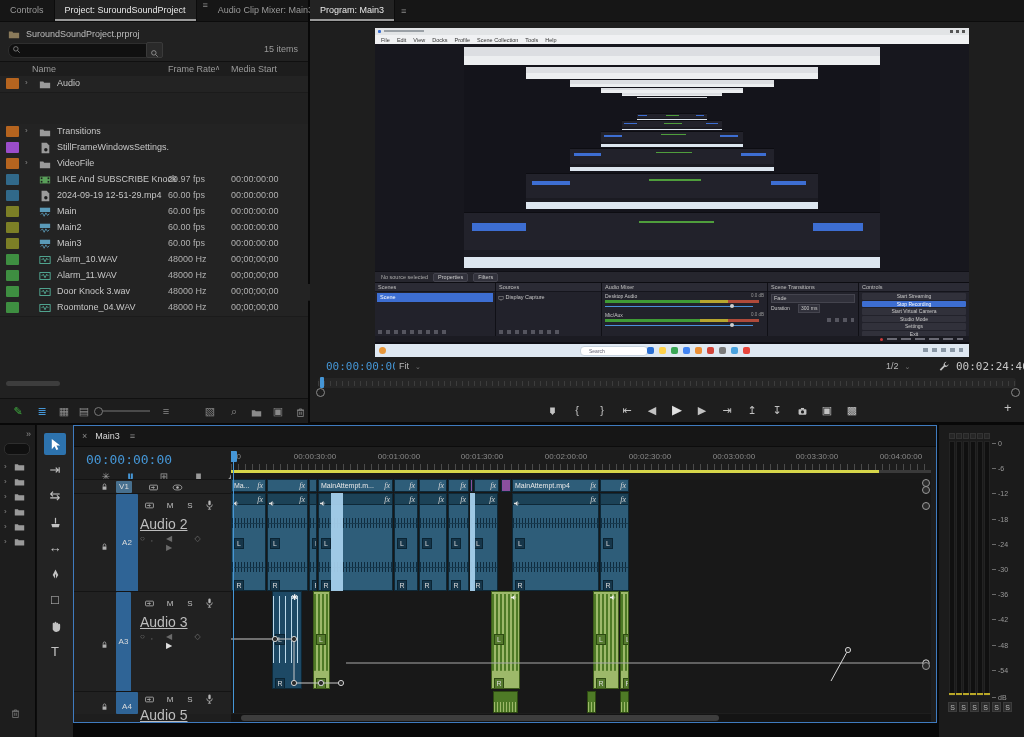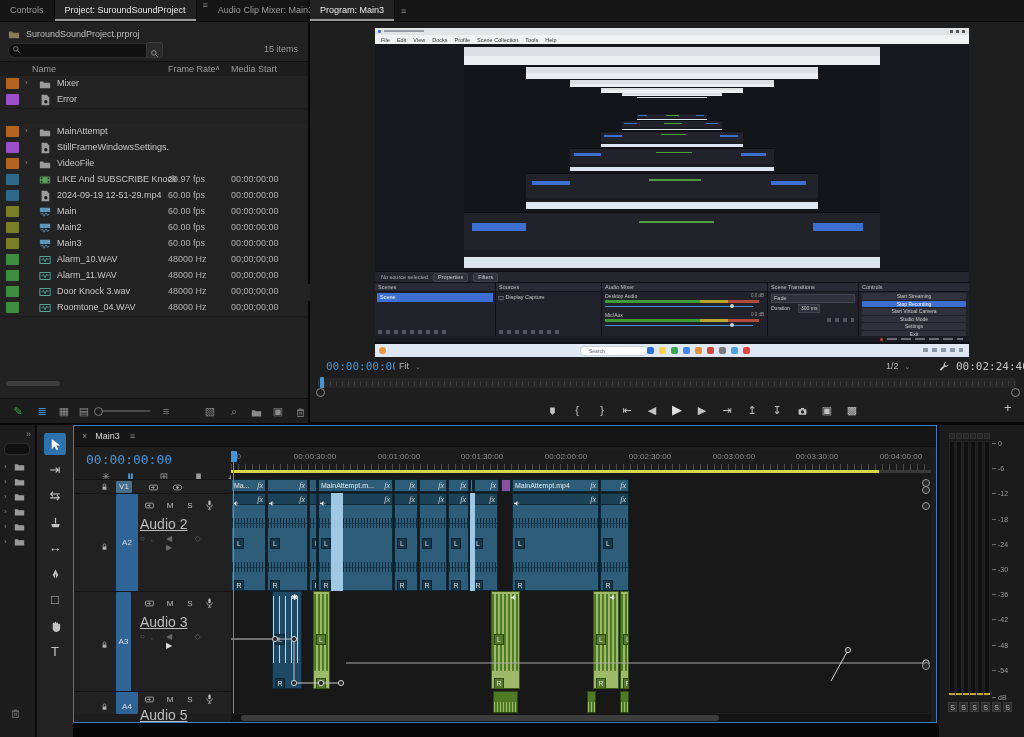--- a/index.html
+++ b/index.html
@@ -311,40 +311,31 @@
     <span style="left:215px;font-size:7px">∧</span>
     <span style="left:231px">Media Start</span>
   </div>
   <div id="project-rows" class="r">
       <div class="prow" style="top: 0px;">
         <span class="chip" style="background: rgb(181, 100, 31);"></span>
         <span class="exp">›</span>
         <span class="ric"><svg width="12" height="12" class="sy" style="color: rgb(154, 154, 154);">
             <use href="#sy-folder"></use>
           </svg></span>
-        <span class="nm">Mixer</span>
-        <span class="rt"></span>
-        <span class="st"></span>
-      </div>
-      <div class="prow" style="top: 16px;">
-        <span class="chip" style="background: rgb(155, 77, 202);"></span>
-        <span class="ric"><svg width="12" height="12" class="sy" style="color: rgb(154, 154, 154);">
-            <use href="#sy-file"></use>
-          </svg></span>
-        <span class="nm">Error</span>
+        <span class="nm">Audio</span>
         <span class="rt"></span>
         <span class="st"></span>
       </div>
       <div class="prow" style="top: 48px;">
         <span class="chip" style="background: rgb(181, 100, 31);"></span>
         <span class="exp">›</span>
         <span class="ric"><svg width="12" height="12" class="sy" style="color: rgb(154, 154, 154);">
             <use href="#sy-folder"></use>
           </svg></span>
-        <span class="nm">MainAttempt</span>
+        <span class="nm">Transitions</span>
         <span class="rt"></span>
         <span class="st"></span>
       </div>
       <div class="prow" style="top: 64px;">
         <span class="chip" style="background: rgb(155, 77, 202);"></span>
         <span class="ric"><svg width="12" height="12" class="sy" style="color: rgb(154, 154, 154);">
             <use href="#sy-file"></use>
           </svg></span>
         <span class="nm">StillFrameWindowsSettings.</span>
         <span class="rt"></span>

